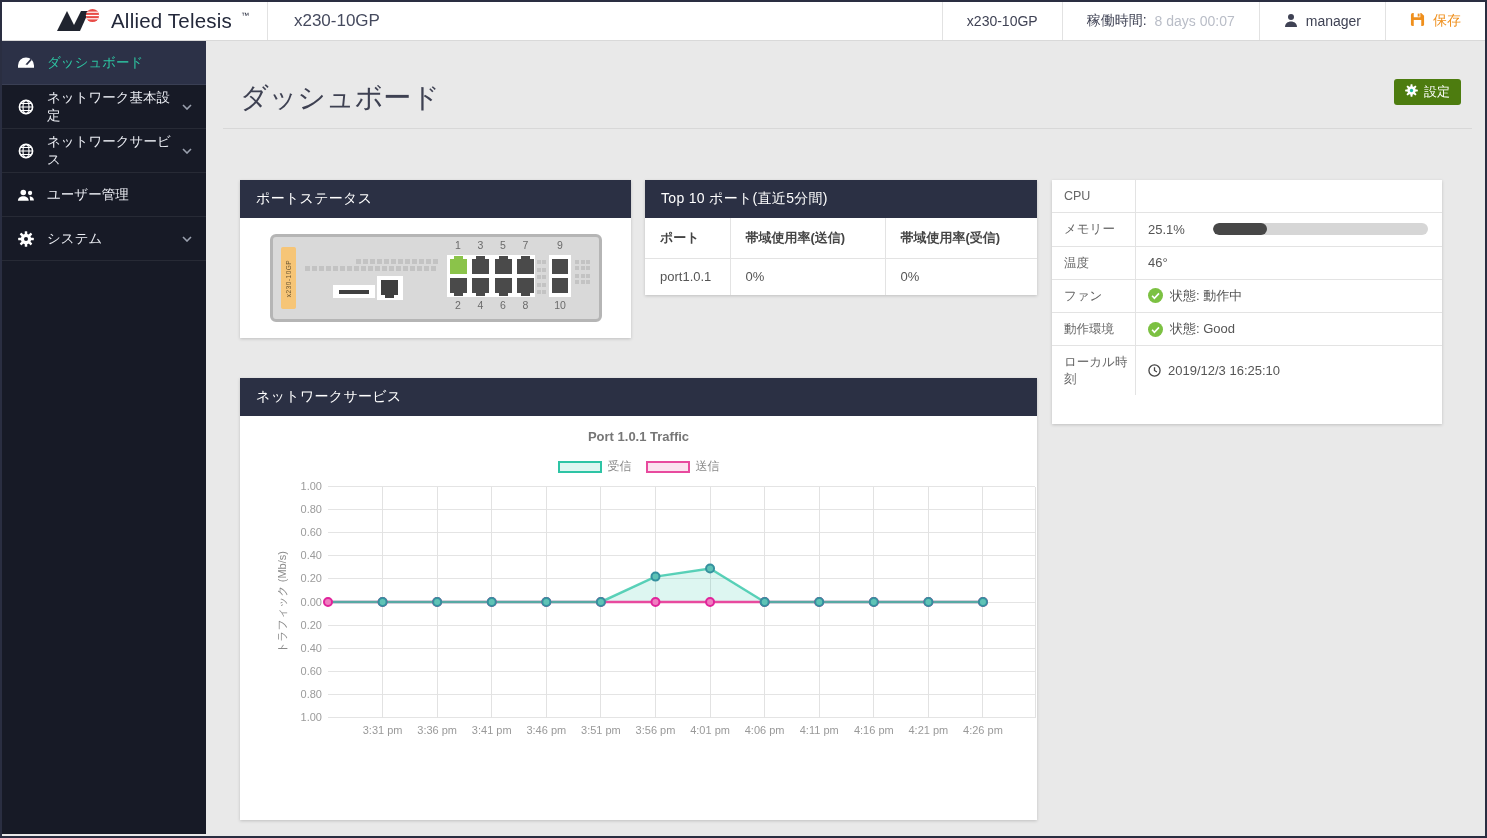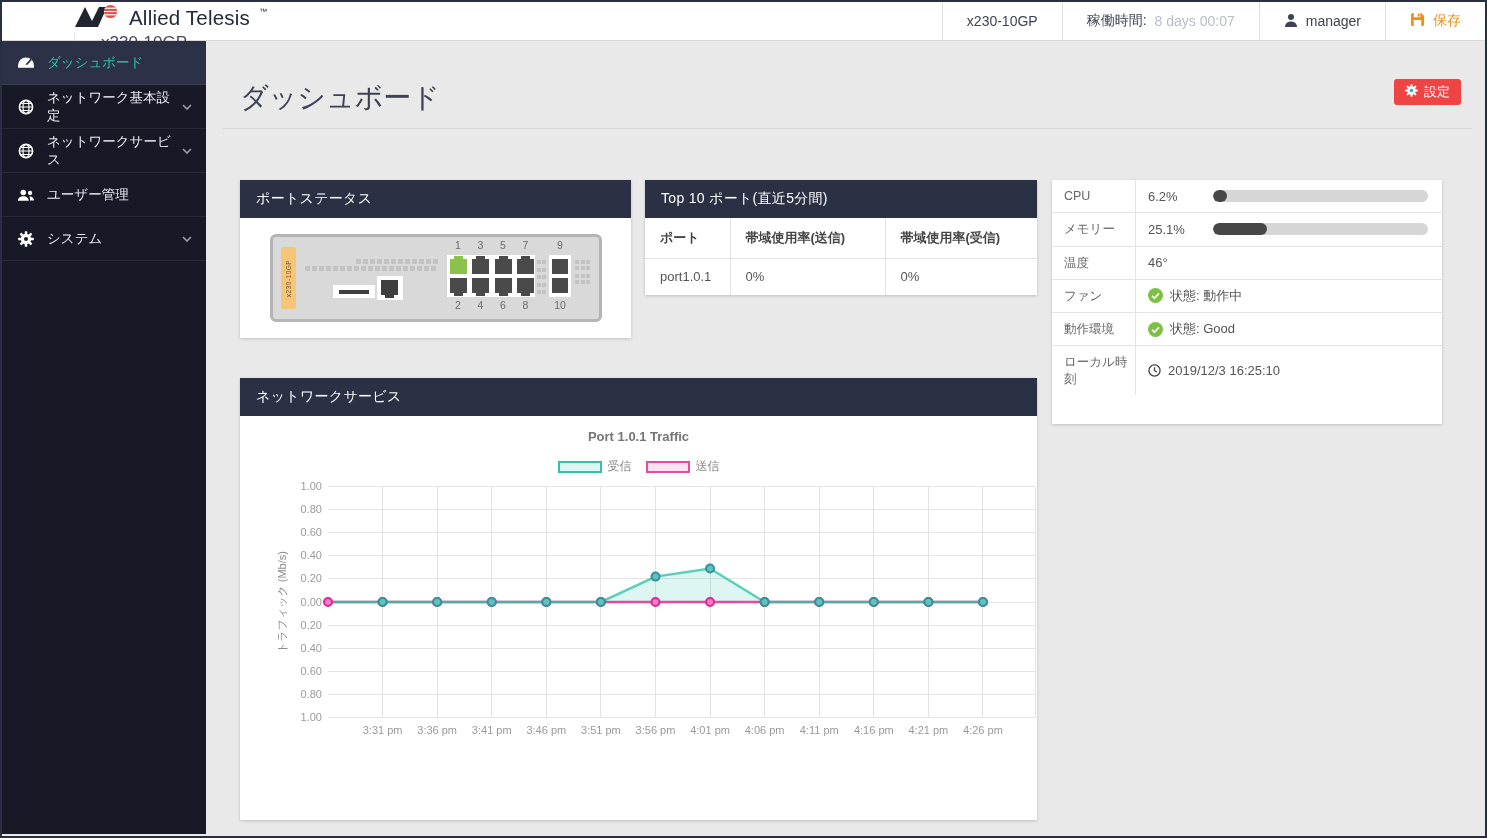--- a/index.html
+++ b/index.html
@@ -1,21 +1,21 @@
 <!DOCTYPE html>
 <html><head>
 <meta charset="utf-8">
 <style>
   html,body{margin:0;padding:0;background:#cfcfcf;}
   *{box-sizing:border-box;font-family:"Liberation Sans","DejaVu Sans",sans-serif;}
   .app{position:relative;width:1487px;height:838px;border:2px solid #2a2e41;background:#e9e9e9;overflow:hidden;}
 
   
   .hdr{position:absolute;left:0;top:0;width:1483px;height:39px;background:#fff;border-bottom:1px solid #d9d9d9;display:flex;align-items:stretch;}
-  .hdr-left{display:flex;align-items:flex-start;padding-left:72px;flex-direction:column;}
+  .hdr-left{display:flex;align-items:center;padding-left:54px;}
   .brand{display:flex;align-items:center;gap:9px;padding-right:18px;height:100%;}
   .brand-text{font-size:20.5px;color:#23283a;font-weight:500;letter-spacing:.2px;}
   .tm{font-size:8px;color:#23283a;vertical-align:top;position:relative;top:-6px;}
   .dev-title{border-left:1px solid #e2e2e2;display:flex;align-items:center;padding:0 26px;font-size:17px;color:#454a5e;height:100%;}
   .hdr-right{margin-left:auto;display:flex;align-items:stretch;}
   .hsec{border-left:1px solid #e2e2e2;display:flex;align-items:center;gap:8px;padding:0 24px;font-size:14px;color:#3f4254;}
   .muted{color:#b9bdc7;}
   .save-label{color:#ef8f1c;font-size:14px;}
 
   
@@ -24,21 +24,21 @@
   .side-item .lbl{font-size:13.5px;color:#eceef4;margin-left:11px;flex:1;}
   .side-item.active{background:#2c3147;}
   .side-item.active .lbl{color:#2dc5a2;}
   .side-item .ic{width:20px;display:flex;justify-content:center;}
   .side-item .chev{margin-left:auto;display:flex;}
 
   
   .main{position:absolute;left:204px;top:39px;width:1279px;height:793px;background:#e9e9e9;}
   .page-title{position:absolute;left:34px;top:38px;font-size:28px;color:#3e4152;}
   .page-divider{position:absolute;left:17px;right:13px;top:87px;height:1px;background:#d8d8d8;}
-  .settings-btn{position:absolute;right:24px;top:38px;height:26px;background:#ef4444;border:none;border-radius:3px;color:#fff;font-size:13px;display:flex;align-items:center;gap:6px;padding:0 11px;cursor:pointer;text-align:center;}
+  .settings-btn{position:absolute;right:24px;top:38px;height:26px;background:#4d7c0f;border:none;border-radius:3px;color:#fff;font-size:13px;display:flex;align-items:center;gap:6px;padding:0 11px;cursor:pointer;text-align:center;}
 
   .card{position:absolute;background:#fff;box-shadow:0 1px 3px rgba(0,0,0,.18);}
   .card-h{height:38px;background:#2b3044;color:#fff;font-size:14px;font-weight:500;display:flex;align-items:center;padding:0 16px;letter-spacing:.3px;}
 
   
   .switch-wrap{position:absolute;left:30px;top:16px;width:332px;height:88px;border:3px solid #b5b5b5;border-radius:6px;background:#d9d9d9;}
   .sw-abs{position:absolute;}
   .sq{position:absolute;background:#c3c3c3;}
   .pnum{position:absolute;font-size:10.5px;color:#6b6b6b;width:20px;text-align:center;}
   .white-blk{position:absolute;background:#fff;}
@@ -360,26 +360,20 @@
               <td>0%</td>
             </tr>
           </tbody>
       </table>
     </div>
 
     <div class="card" style="left:846px;top:139px;width:390px;height:244px;">
       <div id="sys-rows">
           <div class="sys-row">
             <div class="sys-lbl">CPU</div>
-            <div class="sys-val">
-              <span class="sys-num">6.2%</span>
-              <span class="bar-track">
-                <span class="bar-fill" style="width:6.2%;display:block;"></span>
-              </span>
-            </div>
           </div>
           <div class="sys-row">
             <div class="sys-lbl">メモリー</div>
             <div class="sys-val">
               <span class="sys-num">25.1%</span>
               <span class="bar-track">
                 <span class="bar-fill" style="width:25.1%;display:block;"></span>
               </span>
             </div>
           </div>

